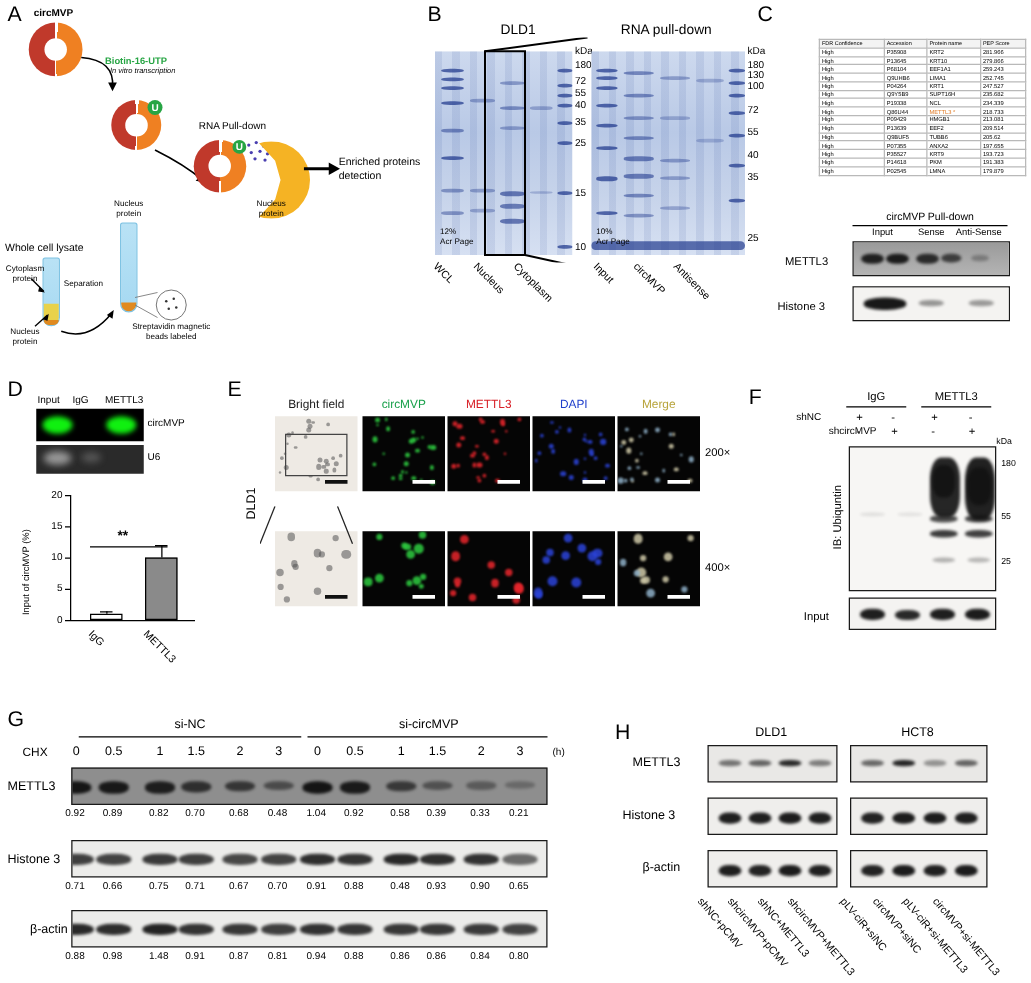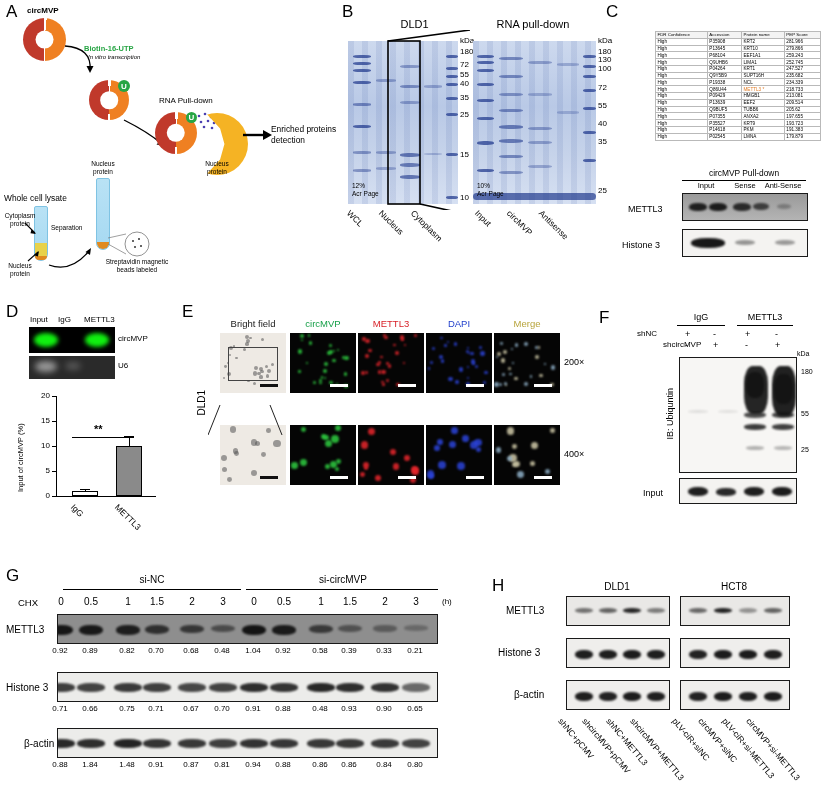--- a/index.html
+++ b/index.html
@@ -886,21 +886,21 @@
         <div class="wband" style="left:120px;top:10px;width:28px;height:9px;opacity:0.83;"></div>
         <div class="wband" style="left:151px;top:10px;width:28px;height:9px;opacity:0.8;"></div>
         <div class="wband" style="left:182px;top:10px;width:28px;height:9px;opacity:0.86;"></div>
         <div class="wband" style="left:212px;top:10px;width:28px;height:9px;opacity:0.84;"></div>
         <div class="wband" style="left:249px;top:10px;width:28px;height:9px;opacity:0.83;"></div>
         <div class="wband" style="left:278px;top:10px;width:28px;height:9px;opacity:0.83;"></div>
         <div class="wband" style="left:313px;top:10px;width:28px;height:9px;opacity:0.82;"></div>
         <div class="wband" style="left:344px;top:10px;width:28px;height:9px;opacity:0.78;"></div>
       </div>
       <div class="ctr" style="position:absolute;left:47px;top:212px;width:26px;font-size:8px;">0.88</div>
-      <div class="ctr" style="position:absolute;left:77px;top:212px;width:26px;font-size:8px;">1.84</div>
+      <div class="ctr" style="position:absolute;left:77px;top:212px;width:26px;font-size:8px;">0.98</div>
       <div class="ctr" style="position:absolute;left:114px;top:212px;width:26px;font-size:8px;">1.48</div>
       <div class="ctr" style="position:absolute;left:143px;top:212px;width:26px;font-size:8px;">0.91</div>
       <div class="ctr" style="position:absolute;left:178px;top:212px;width:26px;font-size:8px;">0.87</div>
       <div class="ctr" style="position:absolute;left:209px;top:212px;width:26px;font-size:8px;">0.81</div>
       <div class="ctr" style="position:absolute;left:240px;top:212px;width:26px;font-size:8px;">0.94</div>
       <div class="ctr" style="position:absolute;left:270px;top:212px;width:26px;font-size:8px;">0.88</div>
       <div class="ctr" style="position:absolute;left:307px;top:212px;width:26px;font-size:8px;">0.86</div>
       <div class="ctr" style="position:absolute;left:336px;top:212px;width:26px;font-size:8px;">0.86</div>
       <div class="ctr" style="position:absolute;left:371px;top:212px;width:26px;font-size:8px;">0.84</div>
       <div class="ctr" style="position:absolute;left:402px;top:212px;width:26px;font-size:8px;">0.80</div>

